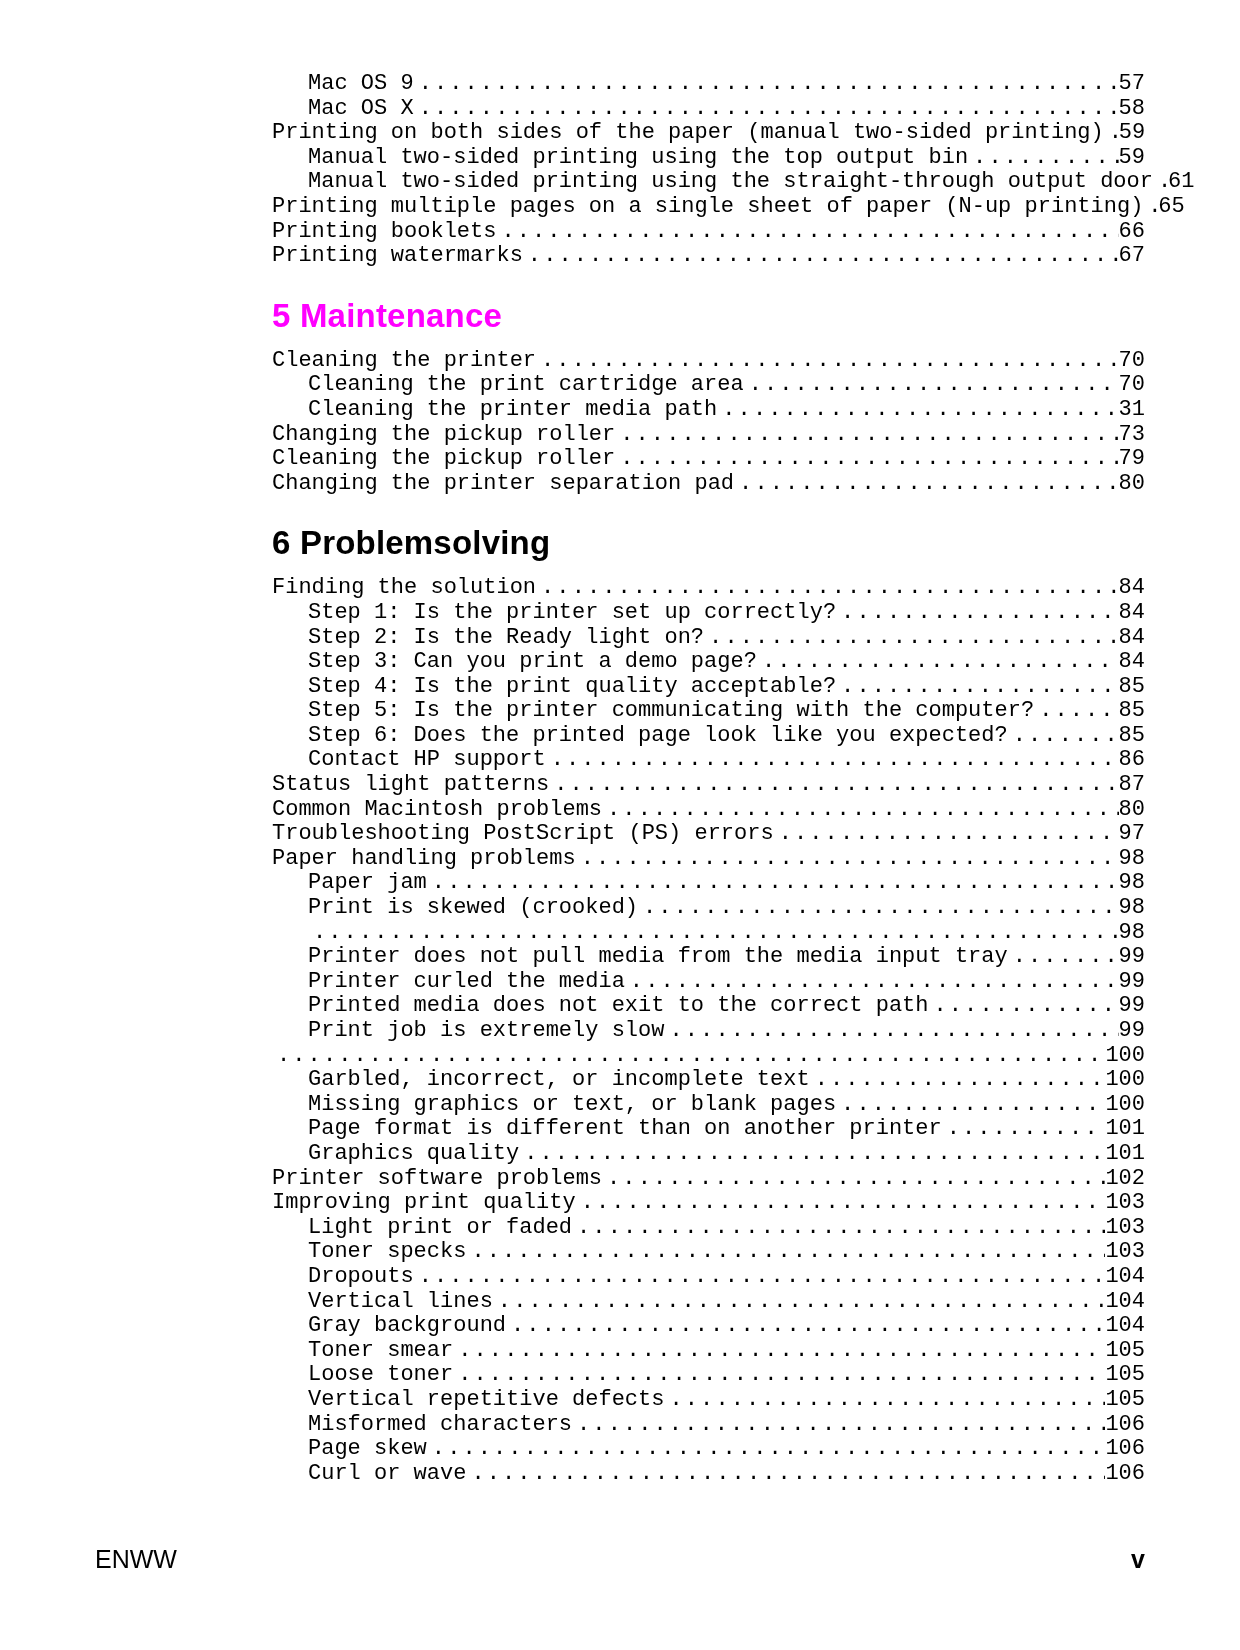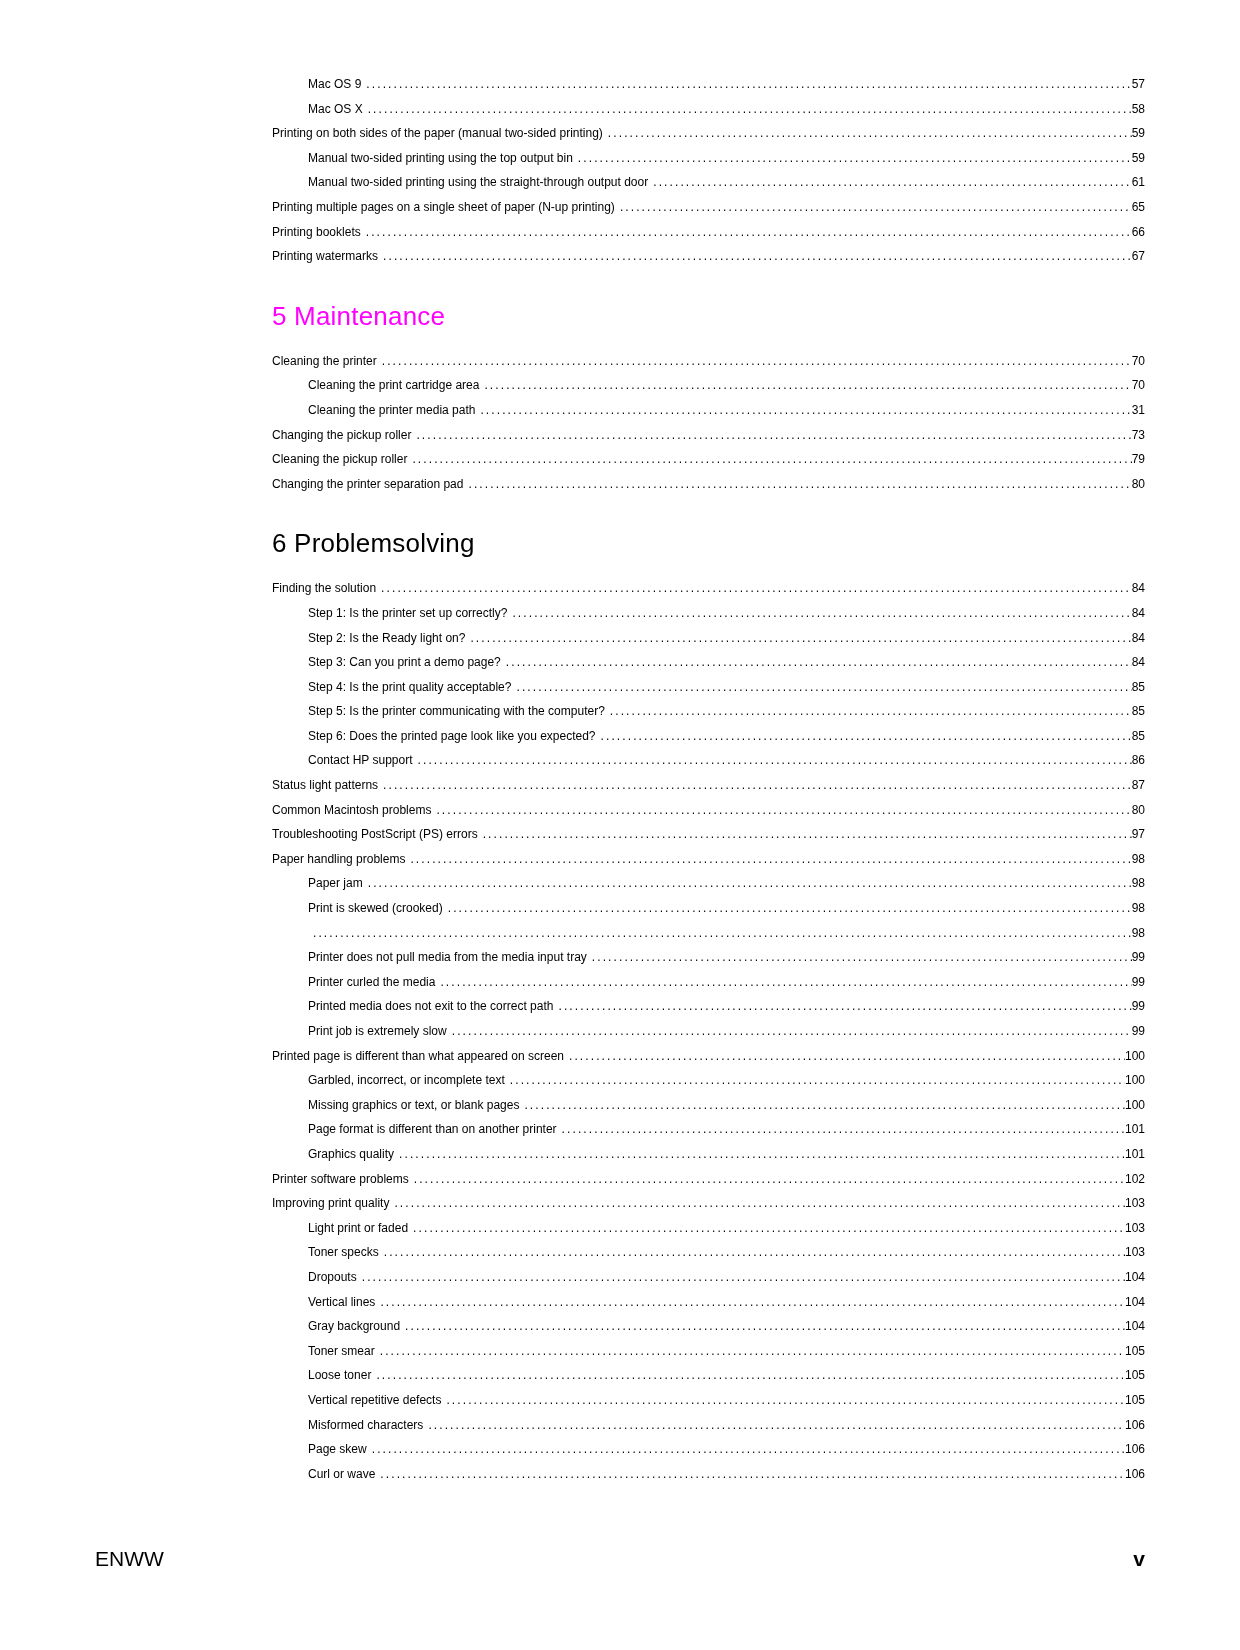--- a/index.html
+++ b/index.html
@@ -10,53 +10,54 @@
     color: #000000;
     position: relative;
     overflow: hidden;
   }
   .toc {
     position: absolute;
     left: 272px; top: 72px;
     width: 873px;
   }
   .section-heading {
-    font-size: 26px;
-    font-weight: normal;
+    font-size: 33px;
+    font-weight: bold;
     line-height: 26px;
     margin: 34px 0 20px 0;
     letter-spacing: 0.2px;
   }
   .entries { }
   .toc-row {
     display: flex;
     align-items: baseline;
-    font-size: 12px;
+    font-size: 22px;
     line-height: 24.6px;
     cursor: default;
+    font-family: Liberation Mono, monospace;
   }
   .toc-row.level-2 { padding-left: 36px; }
   .toc-label { white-space: nowrap; flex: 0 0 auto; }
   .toc-leader {
     flex: 1 1 auto;
     overflow: hidden;
     white-space: nowrap;
     margin-left: 5px;
     letter-spacing: 2.1px;
     min-width: 10px;
   }
   .toc-page { white-space: nowrap; flex: 0 0 auto; }
   .footer {
     position: absolute;
     left: 95px; top: 1548px;
     width: 1050px;
     display: flex;
     justify-content: space-between;
     align-items: baseline;
-    font-size: 21px;
+    font-size: 25px;
     line-height: 22px;
   }
   .footer-page { font-weight: bold; }
 </style>
 </head>
 <body>
 
 <main class="toc">
     <div class="entries">
       <div class="toc-row level-2">
@@ -223,21 +224,20 @@
         <span class="toc-label">Printed media does not exit to the correct path</span>
         <span class="toc-leader" aria-hidden="true">............................................................................................................................................................................................................................</span>
         <span class="toc-page">99</span>
       </div>
       <div class="toc-row level-2">
         <span class="toc-label">Print job is extremely slow</span>
         <span class="toc-leader" aria-hidden="true">............................................................................................................................................................................................................................</span>
         <span class="toc-page">99</span>
       </div>
       <div class="toc-row level-1">
-        <span class="toc-label">Printed page is different than what appeared on screen</span>
         <span class="toc-leader" aria-hidden="true">............................................................................................................................................................................................................................</span>
         <span class="toc-page">100</span>
       </div>
       <div class="toc-row level-2">
         <span class="toc-label">Garbled, incorrect, or incomplete text</span>
         <span class="toc-leader" aria-hidden="true">............................................................................................................................................................................................................................</span>
         <span class="toc-page">100</span>
       </div>
       <div class="toc-row level-2">
         <span class="toc-label">Missing graphics or text, or blank pages</span>

